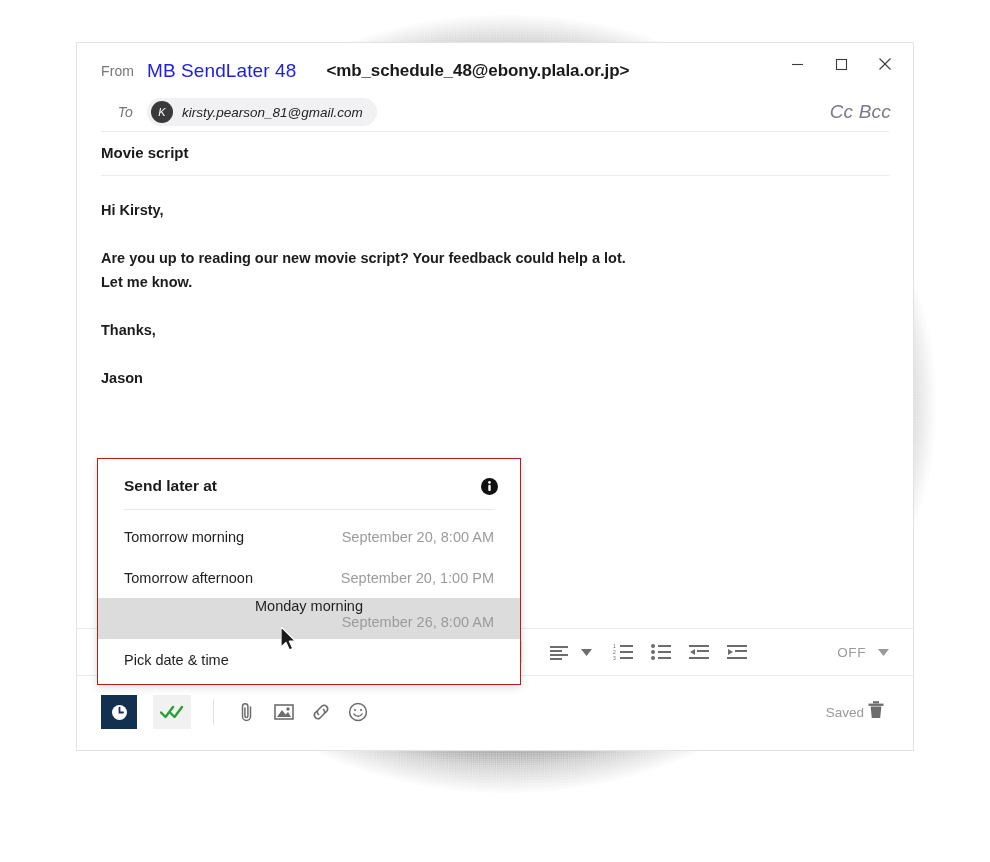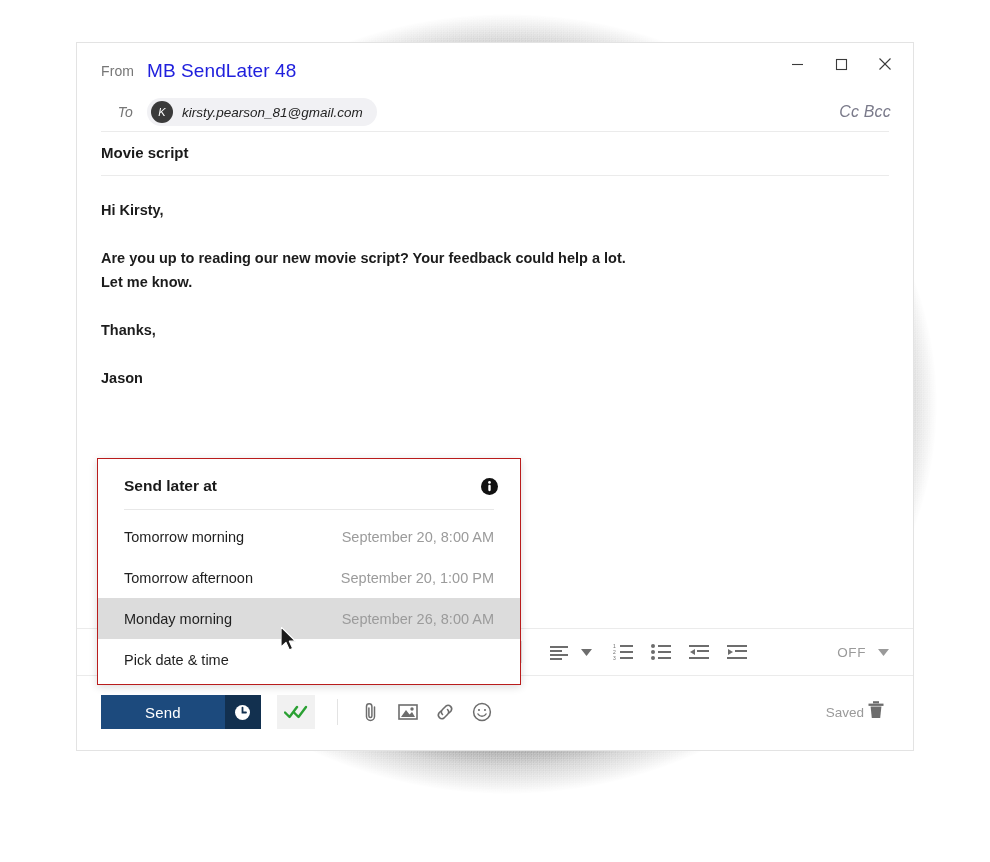--- a/index.html
+++ b/index.html
@@ -121,21 +121,21 @@
     display: flex; align-items: center; justify-content: center;
     flex: 0 0 22px;
   }
   .chip-text { font-size: 13.5px; color: #242424; white-space: nowrap; }
 
   .ccbcc {
     position: absolute;
     right: 22px; top: 50%;
     transform: translateY(-50%);
     color: #7a7a8a;
-    font-size: 16px;
+    font-size: 19px;
     letter-spacing: .2px;
   }
 
   .subject {
     padding: 12px 24px 14px 24px;
     font-size: 15px;
     font-weight: bold;
     color: #1a1a1a;
   }
   .rule { height: 1px; background: #ebebeb; margin: 0 24px; }
@@ -239,21 +239,21 @@
   .popup-title { font-size: 15.5px; font-weight: bold; color: #1a1a1a; }
   .popup-info { margin-left: auto; display:flex; align-items:center; }
   .popup-rule { height:1px; background:#e8e8e8; margin: 0 26px; }
   .popup-row {
     display: flex; align-items: center;
     height: 41px;
     padding: 0 26px;
     font-size: 14.5px;
     color: #1f1f1f;
   }
-  .popup-row.sel { background: #dcdcdc; }
+  .popup-row.sel { background: #dcdcdc; flex-direction: column; }
   .popup-row .when { margin-left: auto; color: #9b9b9b; }
   .popup-rows { padding: 6px 0 4px 0; }
 
   
   .cursor { position: absolute; left: 281px; top: 627px; z-index: 40; }
 
   .win-controls {
     position:absolute; right: 6px; top: 6px;
     display:flex; align-items:center;
   }
@@ -288,20 +288,21 @@
         <svg width="14" height="14" viewBox="0 0 14 14">
             <line x1="1.5" y1="1.5" x2="12.5" y2="12.5" stroke="#3b3b3b" stroke-width="1.1"></line>
             <line x1="12.5" y1="1.5" x2="1.5" y2="12.5" stroke="#3b3b3b" stroke-width="1.1"></line>
           </svg>
       </div>
     </div>
 
     <div class="hdr-row hdr-from">
       <span class="field-label">From</span>
       <span class="from-name">MB SendLater 48</span>
+      <span class="from-addr">&lt;mb_schedule_48@ebony.plala.or.jp&gt;</span>
     </div>
 
     <div class="hdr-row hdr-to">
       <span class="field-label">To</span>
       <span class="recipient-chip">
         <span class="avatar">K</span>
         <span class="chip-text">kirsty.pearson_81@gmail.com</span>
       </span>
       <span class="ccbcc">Cc Bcc</span>
     </div>
@@ -385,21 +386,20 @@
       <div class="off-wrap">
         <span>OFF</span>
         <svg width="11" height="7" viewBox="0 0 11 7">
             <polygon points="0,0 11,0 5.5,7" fill="#9a9a9a"></polygon>
           </svg>
       </div>
     </div>
 
     <div class="action-bar">
       <div class="send-group">
-        <div class="send-btn">Send</div>
         <div class="send-clock">
           <svg width="17" height="17" viewBox="0 0 17 17">
             <circle cx="8.5" cy="8.5" r="7.5" fill="#ffffff"></circle>
             <path d="M8.5 3.6 L8.5 8.5 L12 8.5" stroke="#12304f" stroke-width="1.8" fill="none" stroke-linecap="round"></path>
           </svg>
         </div>
       </div>
       <div class="tick-btn">
         <svg width="24" height="16" viewBox="0 0 24 16">
           <path d="M1 8.5 L5.5 13 L13 3" stroke="#2aa033" stroke-width="2.4" fill="none" stroke-linecap="round" stroke-linejoin="round"></path>

